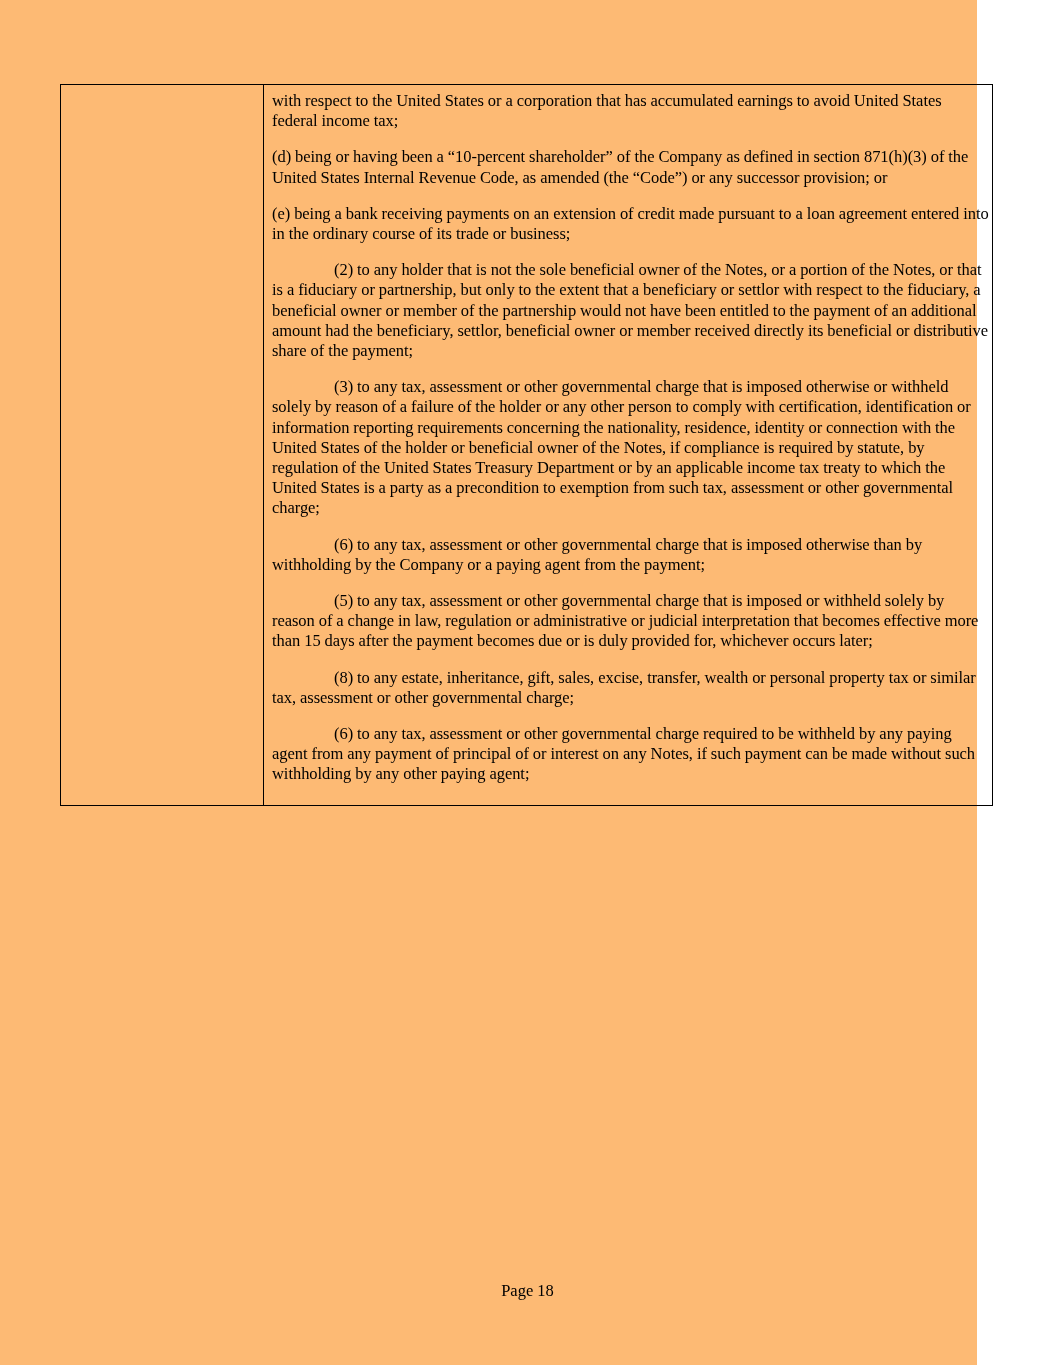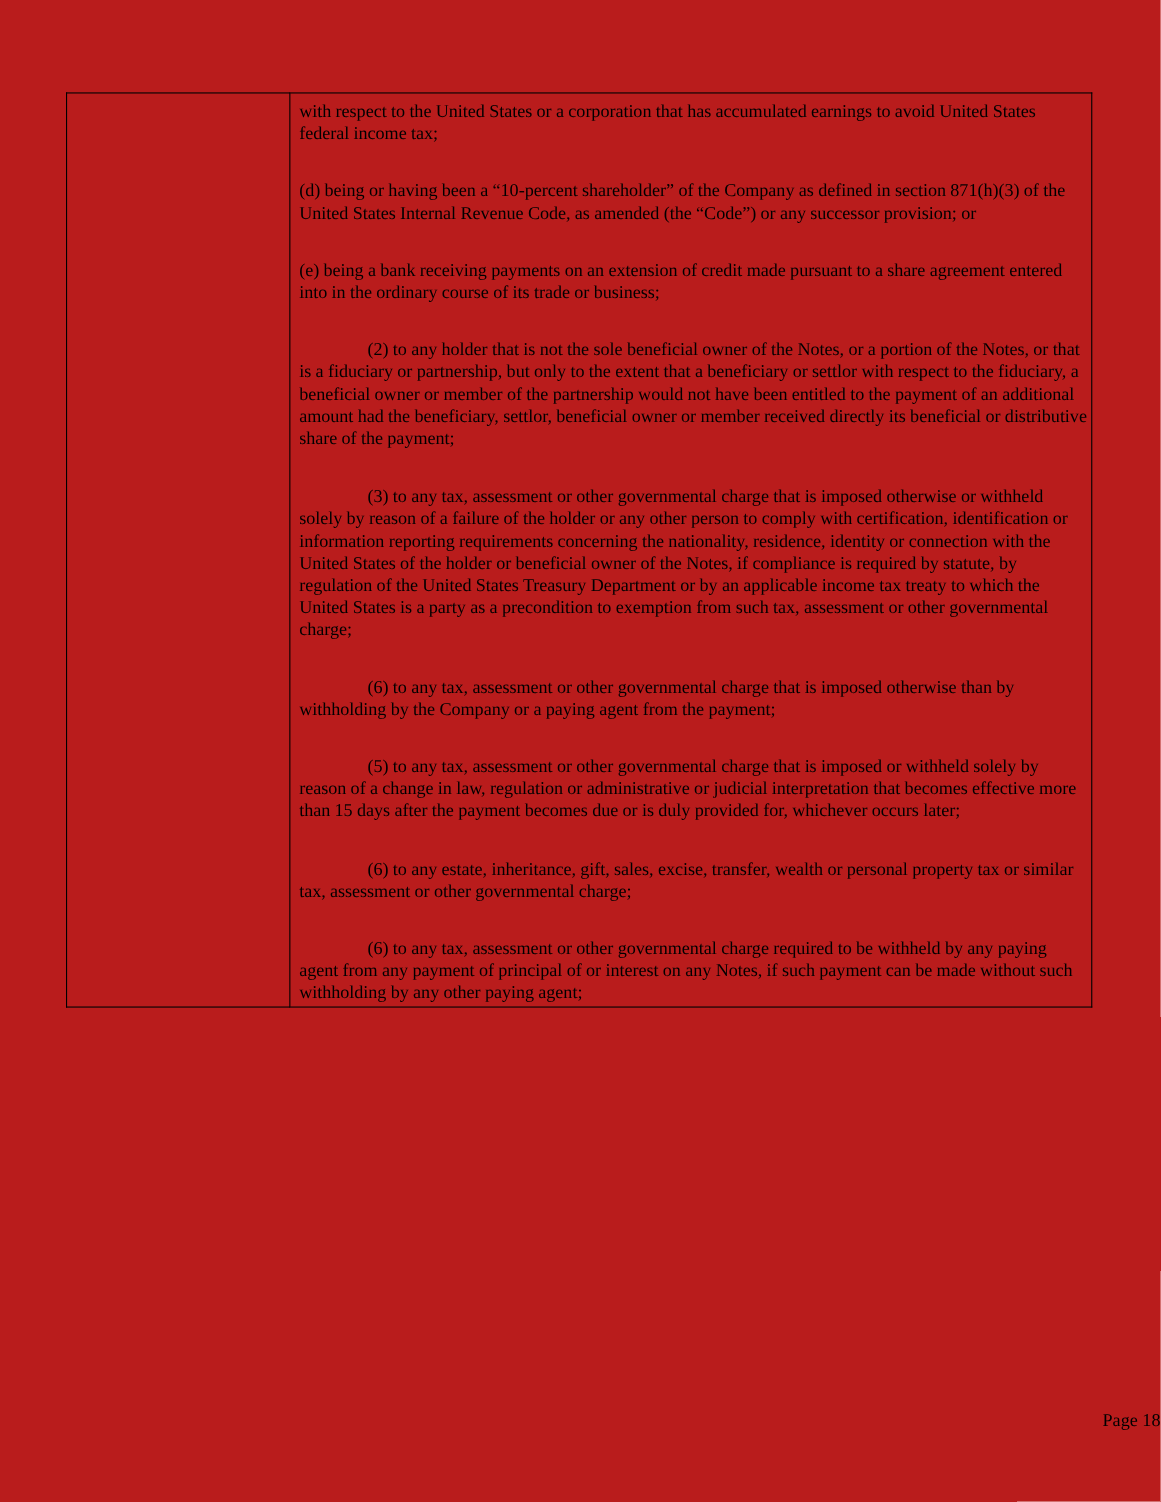--- a/index.html
+++ b/index.html
@@ -13,23 +13,23 @@
     position: relative;
     font-family: "Liberation Serif", "DejaVu Serif", serif;
     color: #000000;
     overflow: hidden;
   }
 
   .page {
     position: absolute;
     top: 0;
     left: 0;
-    width: 1055px;
+    width: 977px;
     height: 1365px;
-    background: #b91c1c;
+    background: #fdba74;
   }
 
   
   .doc-table {
     position: absolute;
     left: 60px;
     top: 84px;
     width: 930px;
     border-collapse: collapse;
     table-layout: fixed;
@@ -56,33 +56,33 @@
   p.para {
     margin: 0 0 0 0;
     padding: 0;
     font-size: 16.5px;
     line-height: 20.2px;
     text-align: left;
     letter-spacing: -0.05px;
     word-spacing: -0.1px;
   }
   p.para + p.para {
-    margin-top: 32px;
+    margin-top: 16px;
   }
   p.indent {
     text-indent: 62px;
   }
 
   
   .page-footer {
     position: absolute;
     left: 0;
     top: 1281px;
     width: 1055px;
-    text-align: right;
+    text-align: center;
     font-size: 16.5px;
     line-height: 20px;
     font-family: "Liberation Serif", "DejaVu Serif", serif;
   }
 </style>
 </head>
 <body>
 
 <div class="page">
 
@@ -92,31 +92,31 @@
       <td class="col-left">
         <div class="cell-inner cell-left-inner"></div>
       </td>
       <td class="col-right">
         <div class="cell-inner">
 
           <p class="para">with respect to the United States or a corporation that has accumulated earnings to avoid United States federal income tax;</p>
 
           <p class="para">(d) being or having been a “10-percent shareholder” of the Company as defined in section 871(h)(3) of the United States Internal Revenue Code, as amended (the “Code”) or any successor provision; or</p>
 
-          <p class="para">(e) being a bank receiving payments on an extension of credit made pursuant to a share agreement entered into in the ordinary course of its trade or business;</p>
+          <p class="para">(e) being a bank receiving payments on an extension of credit made pursuant to a loan agreement entered into in the ordinary course of its trade or business;</p>
 
           <p class="para indent">(2) to any holder that is not the sole beneficial owner of the Notes, or a portion of the Notes, or that is a fiduciary or partnership, but only to the extent that a beneficiary or settlor with respect to the fiduciary, a beneficial owner or member of the partnership would not have been entitled to the payment of an additional amount had the beneficiary, settlor, beneficial owner or member received directly its beneficial or distributive share of the payment;</p>
 
           <p class="para indent">(3) to any tax, assessment or other governmental charge that is imposed otherwise or withheld solely by reason of a failure of the holder or any other person to comply with certification, identification or information reporting requirements concerning the nationality, residence, identity or connection with the United States of the holder or beneficial owner of the Notes, if compliance is required by statute, by regulation of the United States Treasury Department or by an applicable income tax treaty to which the United States is a party as a precondition to exemption from such tax, assessment or other governmental charge;</p>
 
           <p class="para indent">(6) to any tax, assessment or other governmental charge that is imposed otherwise than by withholding by the Company or a paying agent from the payment;</p>
 
           <p class="para indent">(5) to any tax, assessment or other governmental charge that is imposed or withheld solely by reason of a change in law, regulation or administrative or judicial interpretation that becomes effective more than 15 days after the payment becomes due or is duly provided for, whichever occurs later;</p>
 
-          <p class="para indent">(6) to any estate, inheritance, gift, sales, excise, transfer, wealth or personal property tax or similar tax, assessment or other governmental charge;</p>
+          <p class="para indent">(8) to any estate, inheritance, gift, sales, excise, transfer, wealth or personal property tax or similar tax, assessment or other governmental charge;</p>
 
           <p class="para indent">(6) to any tax, assessment or other governmental charge required to be withheld by any paying agent from any payment of principal of or interest on any Notes, if such payment can be made without such withholding by any other paying agent;</p>
 
         </div>
       </td>
     </tr>
   </tbody>
     </table>
 
   <div class="page-footer">Page 18</div>

